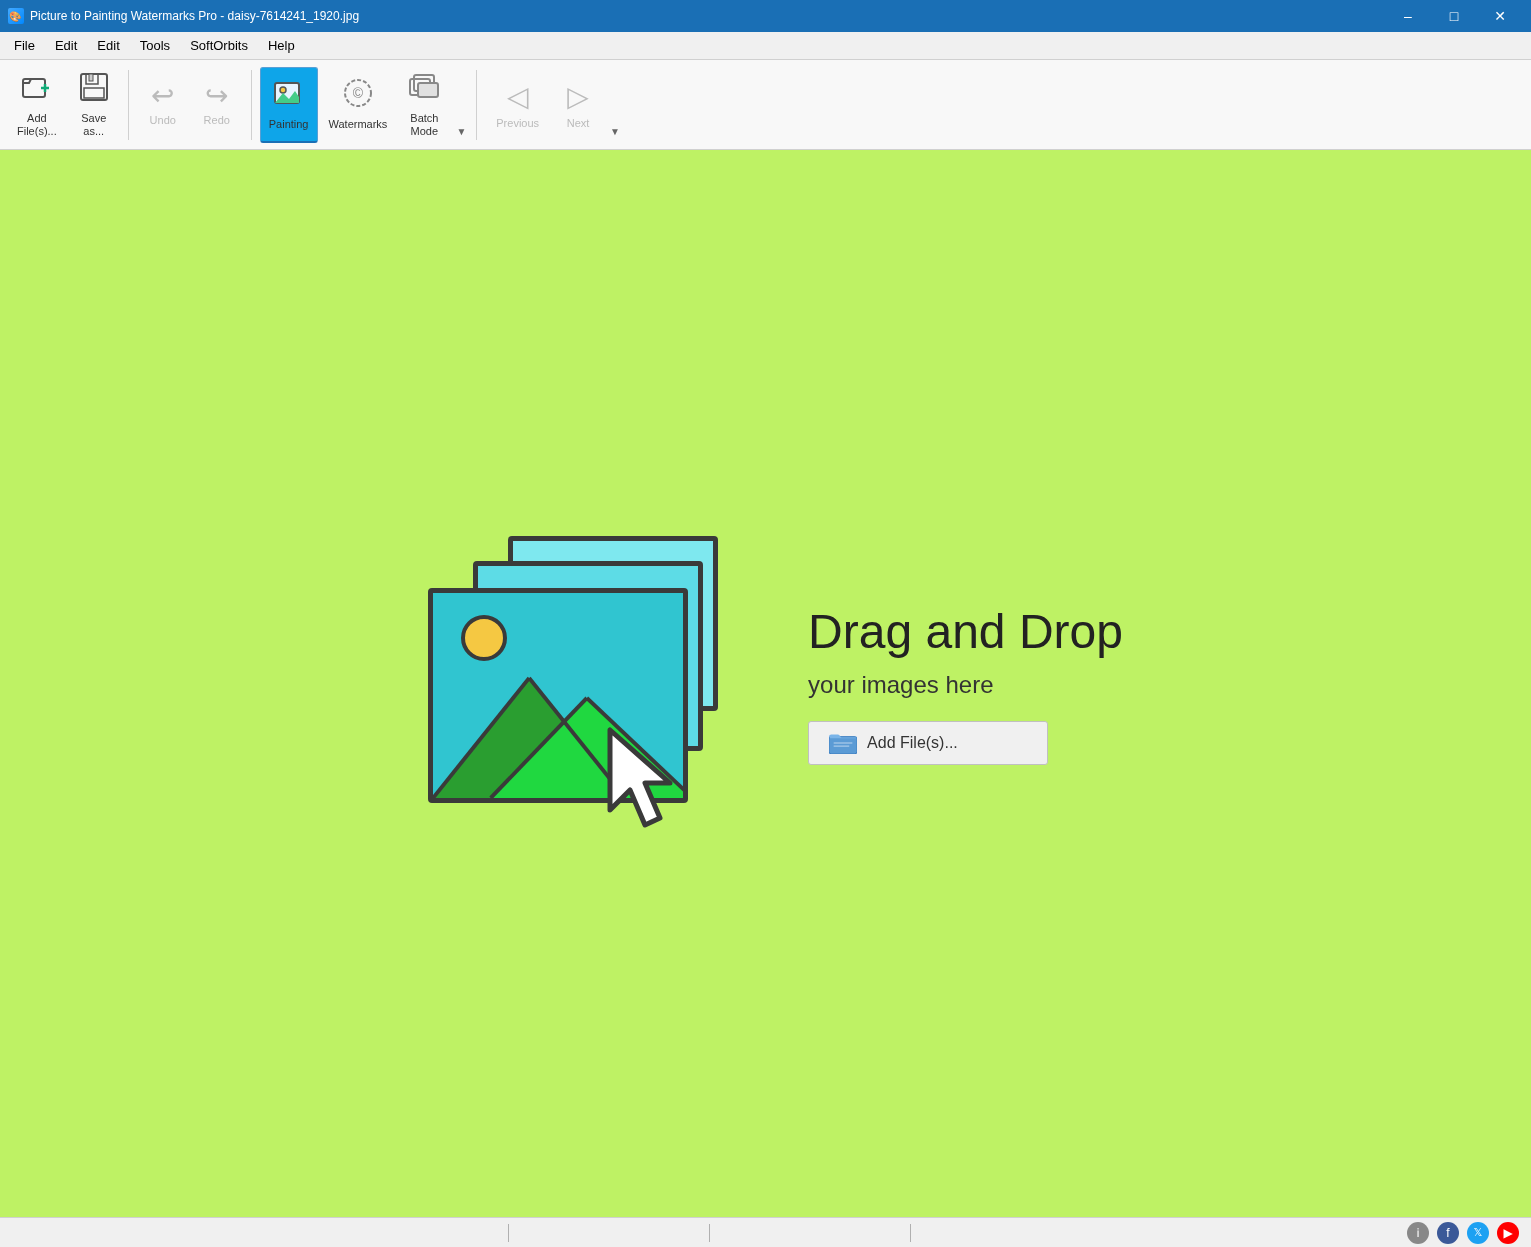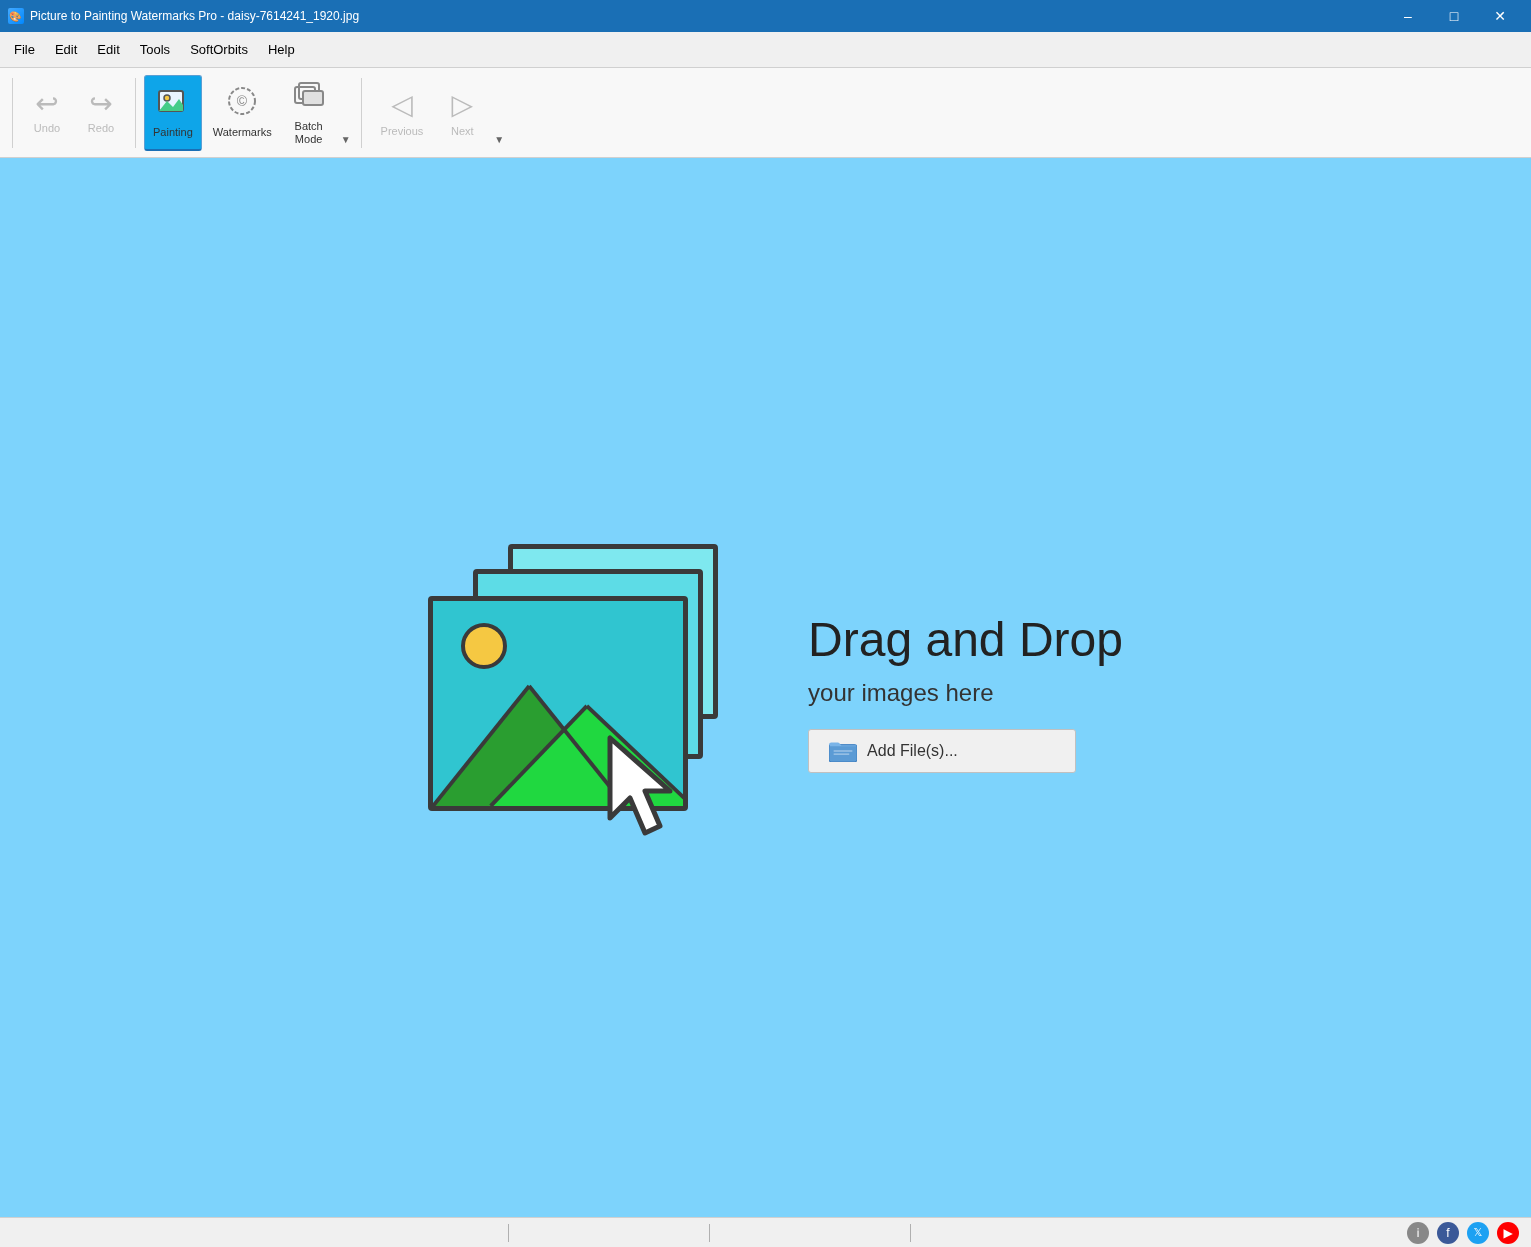--- a/index.html
+++ b/index.html
@@ -55,21 +55,21 @@
       color: #fff;
       font-size: 14px;
       cursor: pointer;
       background: transparent;
       border: none;
     }
 
     
     .menu-bar {
       background: #f0f0f0;
-      height: 36px;
+      height: 28px;
       display: flex;
       align-items: center;
       padding: 0 4px;
       border-bottom: 1px solid #d0d0d0;
     }
     .menu-item {
       padding: 2px 10px;
       font-size: 13px;
       cursor: pointer;
       color: #000;
@@ -170,21 +170,21 @@
       margin-bottom: 6px;
     }
 
     
     .main-content {
       display: flex;
       align-items: center;
       justify-content: center;
       width: 100%;
       height: calc(1247px - 32px - 24px - 90px - 30px);
-      background: #7dd3fc;
+      background: #bef264;
     }
 
     .drop-zone {
       display: flex;
       flex-direction: row;
       align-items: center;
       justify-content: center;
       gap: 80px;
     }
 
@@ -220,21 +220,21 @@
       align-items: center;
       gap: 10px;
       padding: 10px 20px;
       background: #f0f0f0;
       border: 1px solid #c0c0c0;
       border-radius: 3px;
       cursor: pointer;
       font-size: 16px;
       color: #333;
       margin-top: 10px;
-      width: 268px;
+      width: 240px;
       text-align: center;
     }
 
     .folder-icon-svg {
       width: 28px;
       height: 22px;
       flex-shrink: 0;
     }
 
     
@@ -313,20 +313,46 @@
 <div class="menu-bar">
   <div class="menu-item">File</div>
   <div class="menu-item">Edit</div>
   <div class="menu-item">Edit</div>
   <div class="menu-item">Tools</div>
   <div class="menu-item">SoftOrbits</div>
   <div class="menu-item">Help</div>
 </div>
 
 <div class="toolbar">
+  <div class="toolbar-group">
+
+    <div class="toolbar-btn">
+      <div class="toolbar-btn-icon">
+        <svg width="32" height="32" viewBox="0 0 32 32">
+          <rect x="2" y="8" width="22" height="18" rx="2" fill="none" stroke="#555" stroke-width="2"></rect>
+          <path d="M2 12 L8 12 L10 8 L14 8" stroke="#555" stroke-width="2" fill="none"></path>
+          <line x1="20" y1="17" x2="28" y2="17" stroke="#1a7" stroke-width="2.5"></line>
+          <line x1="24" y1="13" x2="24" y2="21" stroke="#1a7" stroke-width="2.5"></line>
+        </svg>
+      </div>
+      <span class="toolbar-btn-label">Add<br>File(s)...</span>
+    </div>
+
+    <div class="toolbar-btn">
+      <div class="toolbar-btn-icon">
+        <svg width="32" height="32" viewBox="0 0 32 32">
+          <rect x="3" y="3" width="26" height="26" rx="2" fill="none" stroke="#555" stroke-width="2"></rect>
+          <rect x="8" y="3" width="12" height="10" fill="none" stroke="#555" stroke-width="1.5"></rect>
+          <rect x="11" y="3" width="4" height="7" fill="#ccc" stroke="#555" stroke-width="1"></rect>
+          <rect x="6" y="17" width="20" height="10" fill="none" stroke="#555" stroke-width="1.5"></rect>
+        </svg>
+      </div>
+      <span class="toolbar-btn-label">Save<br>as...</span>
+    </div>
+  </div>
 
   <div class="toolbar-separator"></div>
 
   <div class="toolbar-group">
 
     <div class="toolbar-btn disabled">
       <div class="toolbar-btn-icon" style="color:#bbb;">↩</div>
       <span class="toolbar-btn-label" style="color:#bbb;">Undo</span>
     </div>
 

